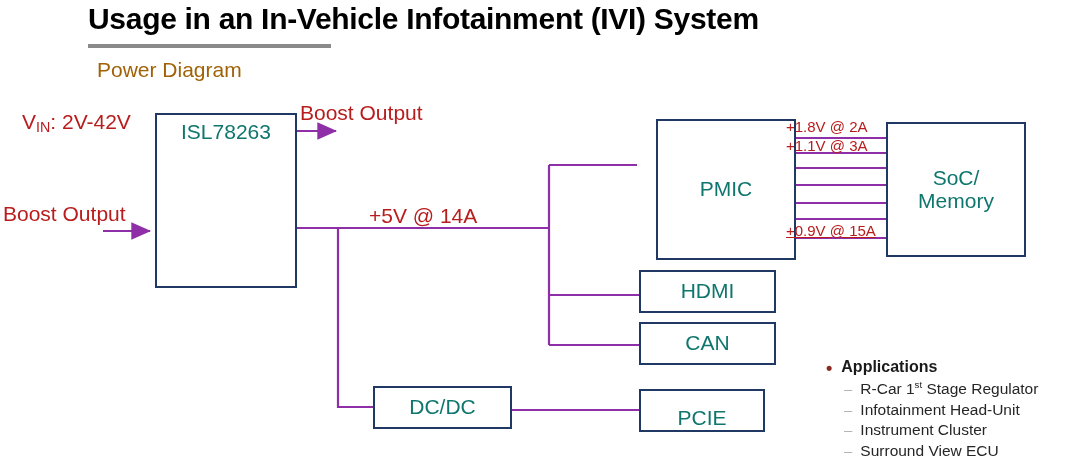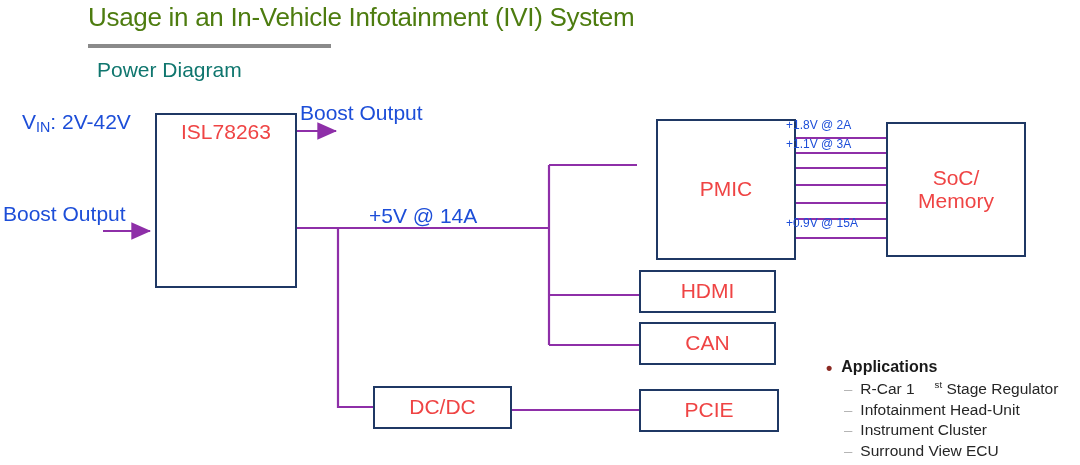--- a/index.html
+++ b/index.html
@@ -1,40 +1,40 @@
 <!DOCTYPE html>
 <html><head>
 <meta charset="utf-8">
 <style>
   html,body{margin:0;padding:0;}
   body{width:1080px;height:465px;background:#ffffff;font-family:"Liberation Sans",sans-serif;position:relative;overflow:hidden;}
   #stage{position:absolute;left:0;top:0;width:1080px;height:465px;}
 
-  .title{position:absolute;left:88px;top:2px;font-size:26px;font-weight:normal;color:#4d7c0f;letter-spacing:-0.3px;white-space:nowrap;}
+  .title{position:absolute;left:88px;top:2px;font-size:30px;font-weight:bold;color:#000000;letter-spacing:-0.3px;white-space:nowrap;}
   .rule{position:absolute;left:88px;top:44px;width:243px;height:4px;background:#8a8a8a;}
-  .subtitle{position:absolute;left:97px;top:58px;font-size:21px;color:#0f766e;white-space:nowrap;}
+  .subtitle{position:absolute;left:97px;top:58px;font-size:21px;color:#a16207;white-space:nowrap;}
 
   svg.wires{position:absolute;left:0;top:0;width:1080px;height:465px;}
 
   .box{position:absolute;border:2px solid #1F3864;background:#ffffff;box-sizing:border-box;display:flex;align-items:center;justify-content:center;}
-  .box span{color:#ef4444;font-size:21px;line-height:1.08;text-align:center;}
+  .box span{color:#0f766e;font-size:21px;line-height:1.08;text-align:center;}
   .box.tall span{align-self:flex-start;margin-top:6px;}
 
-  .lbl{position:absolute;color:#1d4ed8;white-space:nowrap;}
+  .lbl{position:absolute;color:#b91c1c;white-space:nowrap;}
   .lbl.big{font-size:21px;}
-  .lbl.small{font-size:12px;}
+  .lbl.small{font-size:15px;}
   .lbl sub{font-size:0.68em;vertical-align:-0.18em;letter-spacing:0;}
 
   .apps{position:absolute;left:826px;top:358px;}
   .apps .hdr{display:flex;align-items:flex-start;font-size:16px;font-weight:bold;color:#1a1a1a;}
   .apps .hdr .bul{color:#8B2A23;font-size:18px;line-height:1;margin-right:9px;margin-top:1px;}
   .apps ul{list-style:none;margin:2px 0 0 0;padding:0;}
   .apps li{display:flex;align-items:baseline;font-size:15.5px;color:#262626;line-height:1.33;}
   .apps li .dash{color:#b5b5b5;margin-right:8px;margin-left:18px;font-size:15px;}
-  .apps li sup{font-size:0.62em;vertical-align:super;margin-left:20px;}
+  .apps li sup{font-size:0.62em;vertical-align:super;}
 </style>
 </head>
 <body>
 
 <div id="stage">
 
   <div class="title">Usage in an In-Vehicle Infotainment (IVI) System</div>
   <div class="rule"></div>
   <div class="subtitle">Power Diagram</div>
 
@@ -94,36 +94,36 @@
   </div>
 
   <div class="box" style="left:373px;top:386px;width:139px;height:43px;">
     <span>DC/DC</span>
   </div>
 
   <div class="box" style="left:639px;top:322px;width:137px;height:43px;">
     <span>CAN</span>
   </div>
 
-  <div class="box" style="left:639px;top:389px;width:140px;height:43px;">
+  <div class="box" style="left:639px;top:389px;width:126px;height:43px;align-items:flex-end;">
     <span>PCIE</span>
   </div>
 
   <div class="lbl big" style="left:22px;top:110px;"><span>V</span><sub>IN</sub><span>: 2V-42V</span></div>
 
   <div class="lbl big" style="left:300px;top:101px;">Boost Output</div>
 
   <div class="lbl big" style="left:3px;top:202px;">Boost Output</div>
 
   <div class="lbl big" style="left:369px;top:204px;">+5V @ 14A</div>
 
 
   <div class="lbl small" style="left:786px;top:118px;">+1.8V @ 2A</div>
   <div class="lbl small" style="left:786px;top:137px;">+1.1V @ 3A</div>
-  <div class="lbl small" style="left:786px;top:216px;">+0.9V @ 15A</div>
+  <div class="lbl small" style="left:786px;top:222px;text-decoration:underline;">+0.9V @ 15A</div>
 
   <div class="apps">
     <div class="hdr">
       <span class="bul">•</span>
       <span>Applications</span>
     </div>
     <ul>
       <li>
         <span class="dash">–</span>
         <span><span>R-Car 1</span><sup>st</sup><span> Stage Regulator</span></span>

